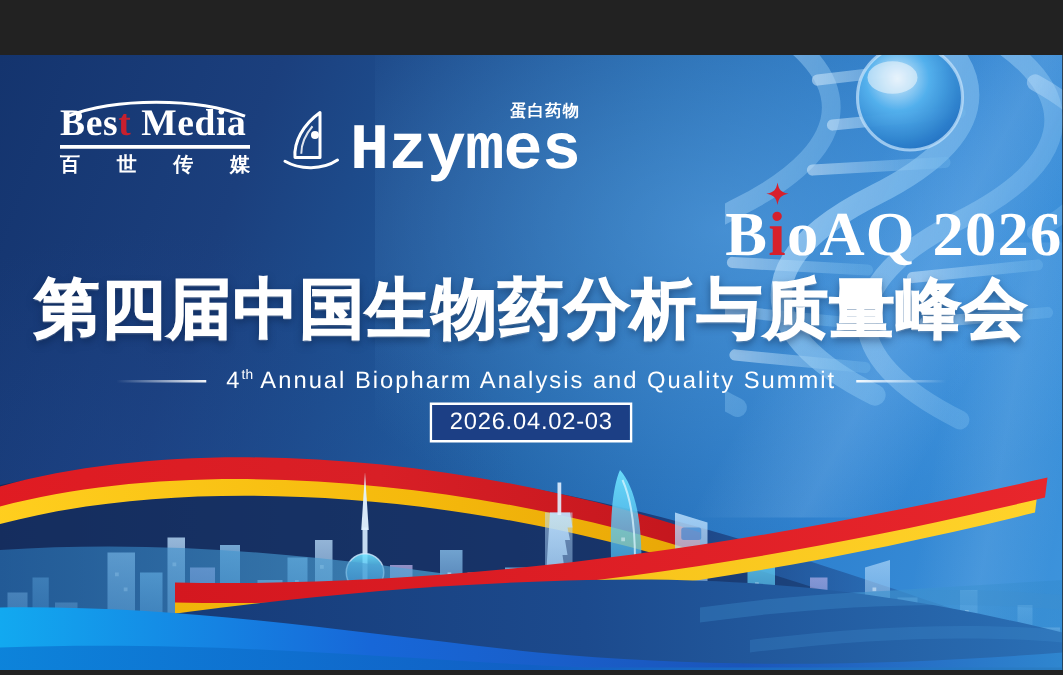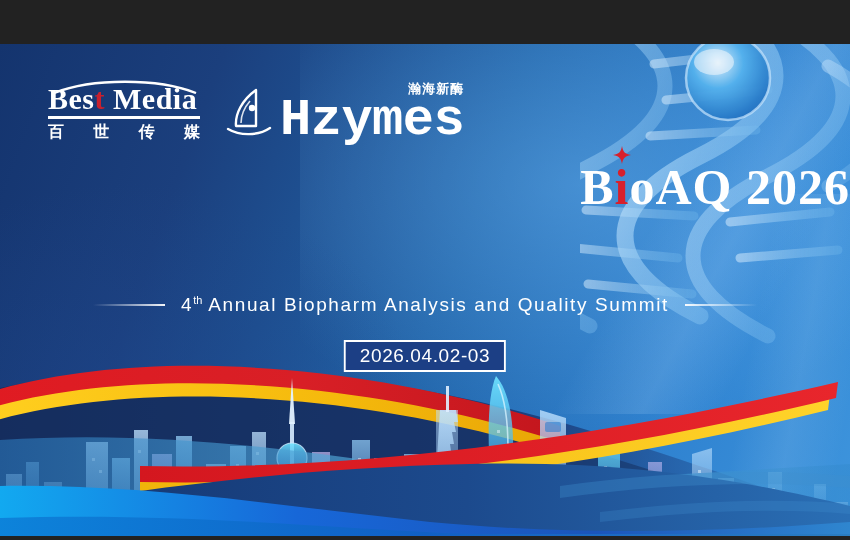--- a/index.html
+++ b/index.html
@@ -55,21 +55,21 @@
     -webkit-text-stroke:1.2px #fff;}
   .t-sub{position:absolute;left:0;right:0;top:250px;display:flex;align-items:center;
     justify-content:center;gap:16px;text-align:right;}
   .t-sub .line{width:72px;height:2px;}
   .t-sub .line.l{background:linear-gradient(90deg,rgba(255,255,255,0),rgba(255,255,255,.95));}
   .t-sub .line.r{background:linear-gradient(90deg,rgba(255,255,255,.95),rgba(255,255,255,0));}
   .t-sub .txt{font-size:19px;color:#fff;letter-spacing:1.6px;white-space:nowrap;}
   .t-sub .txt sup{font-size:11px;letter-spacing:0;}
 
   
-  .badge{position:absolute;left:50%;top:296px;transform:translateX(-50%);
+  .badge{position:absolute;left:50%;top:278px;transform:translateX(-50%);
     display:flex;align-items:stretch;border:2px solid #ffffff;height:28px;}
   .badge .date{background:#1c3f85;color:#fff;font-size:19px;letter-spacing:.6px;
     display:flex;align-items:center;padding:0 14px;white-space:nowrap;}
   .badge .loc{background:#fff;color:#1f57a8;font-family:"DejaVu Sans",sans-serif;
     font-weight:bold;font-size:17px;display:flex;align-items:center;
     padding:0 14px;white-space:nowrap;}
 
   
   .topics{position:absolute;left:0;right:0;top:351px;display:flex;align-items:center;
     justify-content:center;gap:13px;}
@@ -150,31 +150,32 @@
     </div>
 
     <div class="hz">
       <svg class="hz-mark" viewBox="0 0 46 50">
         <path d="M30 3 C 16 13, 9 27, 10 39 L 30 39 Z" fill="none" stroke="#fff" stroke-width="2.4" stroke-linejoin="round"></path>
         <path d="M24 14 C 18 21, 15 29, 15 36" fill="none" stroke="#fff" stroke-width="1.6" opacity=".85"></path>
         <circle cx="26" cy="21" r="3.2" fill="#fff"></circle>
         <path d="M2 42 C 14 49, 32 49, 44 41" fill="none" stroke="#fff" stroke-width="2.4" stroke-linecap="round"></path>
       </svg>
       <div class="hz-right">
-        <div class="hz-cn">瀚海新酶</div>
+        <div class="hz-cn">蛋白药物</div>
         <div class="hz-word">Hzymes</div>
       </div>
     </div>
 
   </div>
 
   <div class="t-en"><span>B</span><span class="red"><svg class="spark" viewBox="0 0 18 18">
           <path d="M9 0 C 10 6, 12 8, 18 9 C 12 10, 10 12, 9 18 C 8 12, 6 10, 0 9 C 6 8, 8 6, 9 0 Z" fill="#d7202c"></path>
         </svg><span>i</span></span><span>oAQ 2026</span></div>
 
+  <div class="t-cn">第四届中国生物药分析与质量峰会</div>
 
   <div class="t-sub">
     <span class="line l"></span>
     <span class="txt"><span>4</span><sup>th</sup>
       <span>Annual Biopharm Analysis and Quality Summit</span></span>
     <span class="line r"></span>
   </div>
 
   <div class="badge">
     <div class="date">2026.04.02-03</div>

